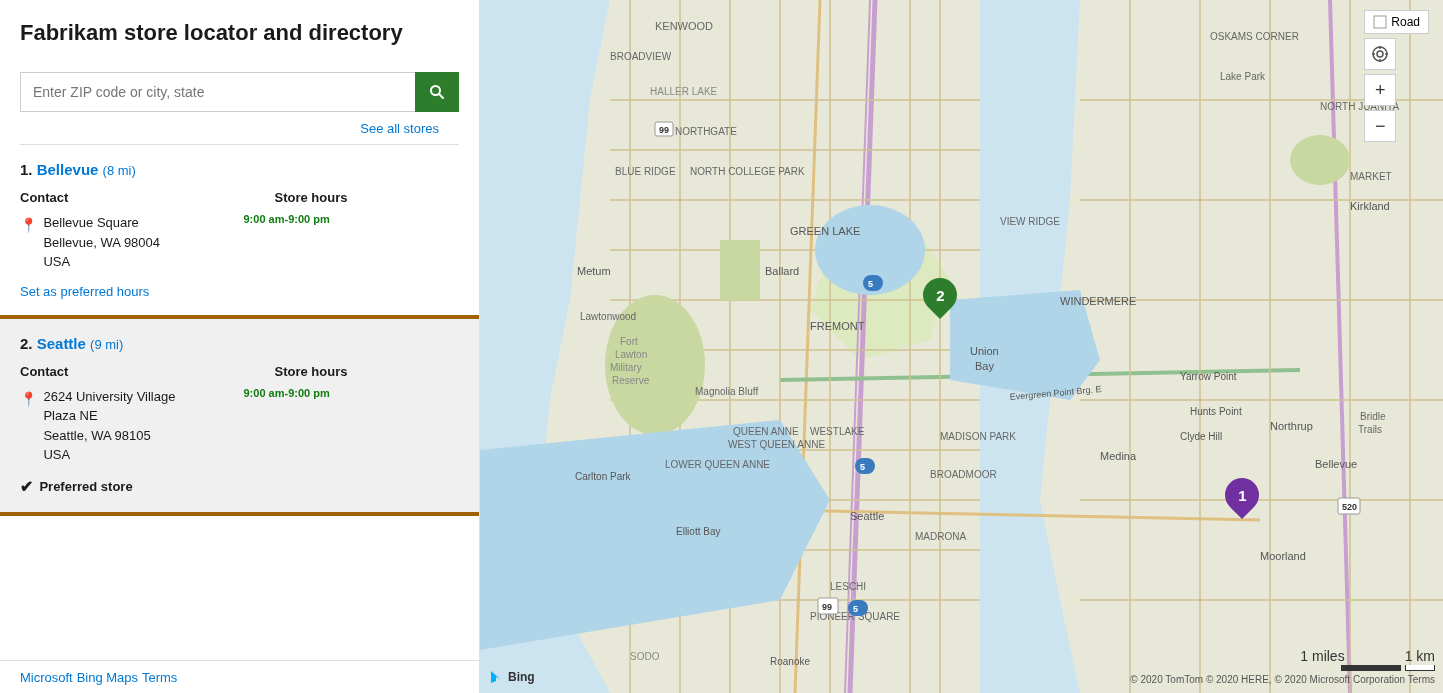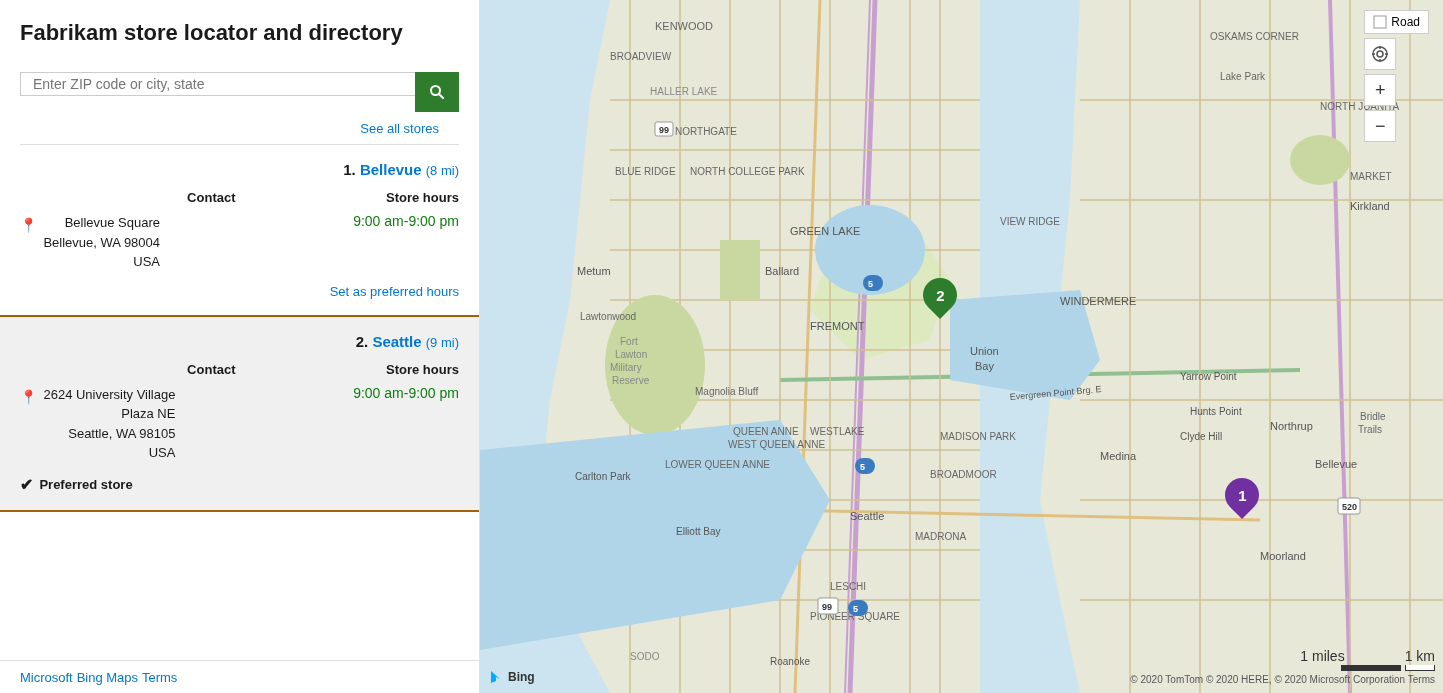--- a/index.html
+++ b/index.html
@@ -45,21 +45,21 @@
     }
 
     .search-input {
       flex: 1;
       border: 1px solid #ccc;
       border-right: none;
       padding: 8px 12px;
       font-size: 14px;
       color: #a21caf;
       outline: none;
-      height: 24px;
+      height: 40px;
     }
 
     .search-button {
       background: #2d7d2d;
       border: none;
       color: #fff;
       width: 44px;
       height: 40px;
       cursor: pointer;
       display: flex;
@@ -78,23 +78,22 @@
 
     .divider {
       border: none;
       border-top: 1px solid #ddd;
       margin: 0 20px;
     }
 
     
     .store-card {
       padding: 16px 20px;
-      border-bottom: 2px solid #a16207;
+      border-bottom: 4px solid #a16207;
       background: #fff;
-      text-align: right;
     }
 
     .store-card.highlighted {
       background: #f0f0f0;
     }
 
     .store-number-title {
       font-size: 15px;
       font-weight: 700;
       margin-bottom: 12px;
@@ -140,22 +139,23 @@
     }
 
     .pin-icon {
       color: #1a1a1a;
       font-size: 14px;
       margin-top: 2px;
       flex-shrink: 0;
     }
 
     .store-hours-text {
-      font-size: 14px;
+      font-size: 11px;
       color: #107c10;
+      font-weight: bold;
     }
 
     .set-preferred-link {
       margin-top: 12px;
       color: #0078d4;
       font-size: 13px;
       cursor: pointer;
       text-decoration: none;
       display: inline-block;
     }

